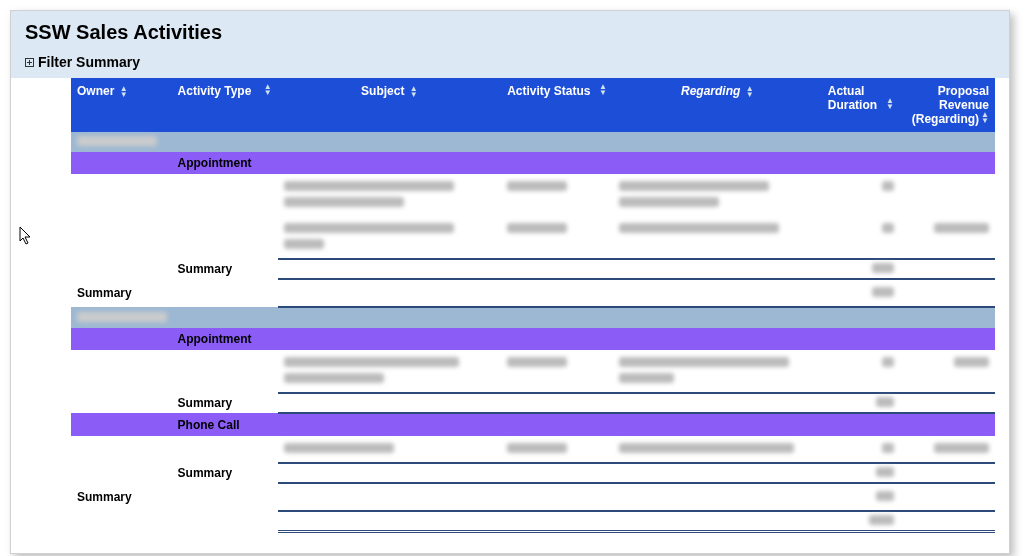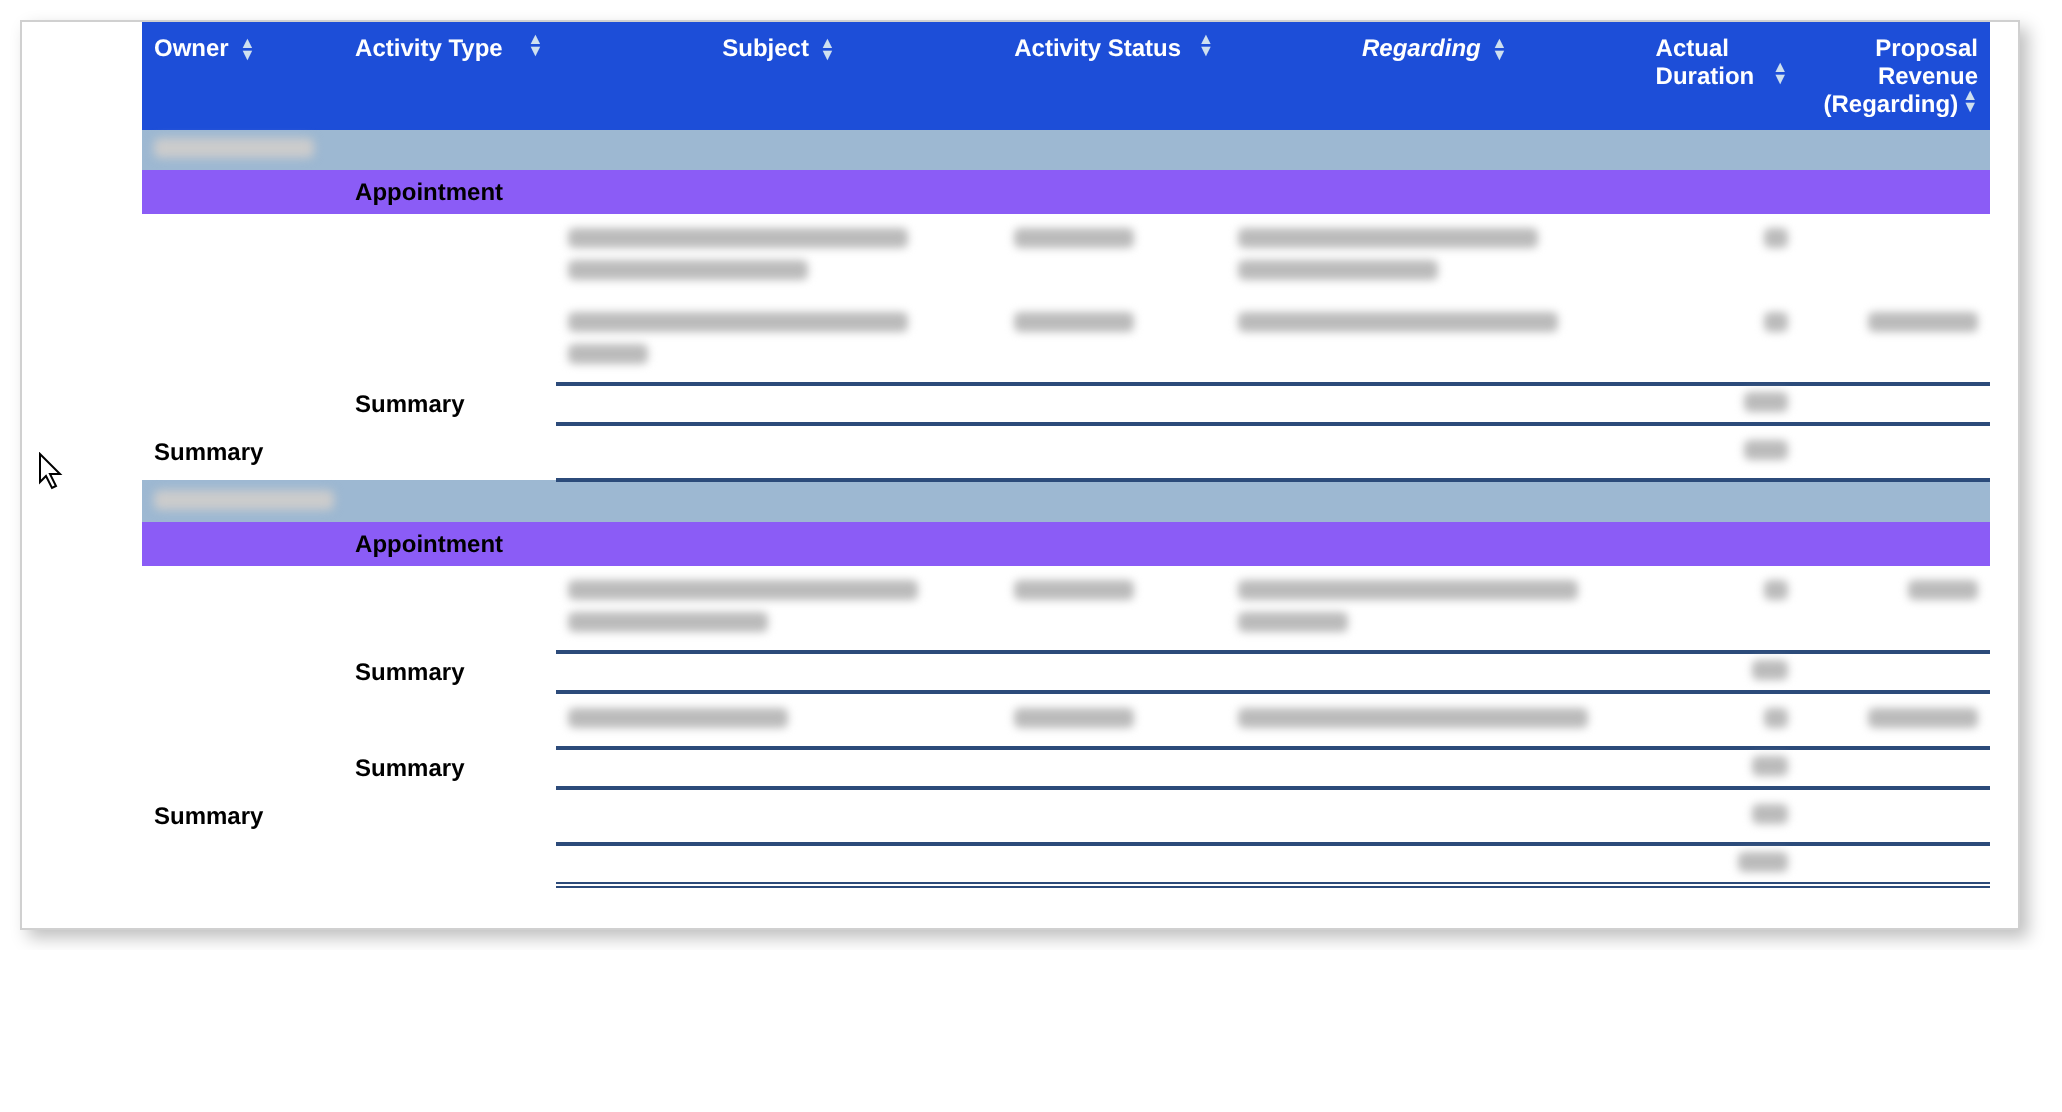--- a/index.html
+++ b/index.html
@@ -137,21 +137,28 @@
     font-size: 16px;
     color: #000;
     pointer-events: none;
   }
 </style>
 </head>
 <body>
 
 <div class="report-container">
 
-
+  <div class="header-area">
+    <div class="report-title">SSW Sales Activities</div>
+  </div>
+
+  <div class="filter-summary-row">
+    <span class="plus-icon"></span>
+    <span>Filter Summary</span>
+  </div>
 
   <div class="cursor">
     <svg width="14" height="20" viewBox="0 0 14 20">
       <path d="M1 1 L1 15 L4 12 L7 18 L9 17 L6 11 L11 11 Z" fill="#fff" stroke="#000" stroke-width="1"></path>
     </svg>
   </div>
 
   <div class="table-wrap">
     <table>
       <thead>
@@ -262,20 +269,24 @@
         </tr>
         <tr class="summary-thin">
           <td style="border:none"></td>
           <td style="border:none">Summary</td>
           <td></td>
             <td></td>
             <td></td>
           <td class="right"><span class="blur-block" style="width:18px"></span></td>
           <td class="right"></td>
         </tr>
+        <tr class="band-type">
+          <td></td>
+          <td colspan="6">Phone Call</td>
+        </tr>
         <tr class="data-row">
           <td></td>
             <td></td>
           <td><span class="blur-block" style="width:110px"></span></td>
           <td><span class="blur-block" style="width:60px"></span></td>
           <td><span class="blur-block" style="width:175px"></span></td>
           <td class="right"><span class="blur-block" style="width:12px"></span></td>
           <td class="right"><span class="blur-block" style="width:55px"></span></td>
         </tr>
         <tr class="summary-thin">

